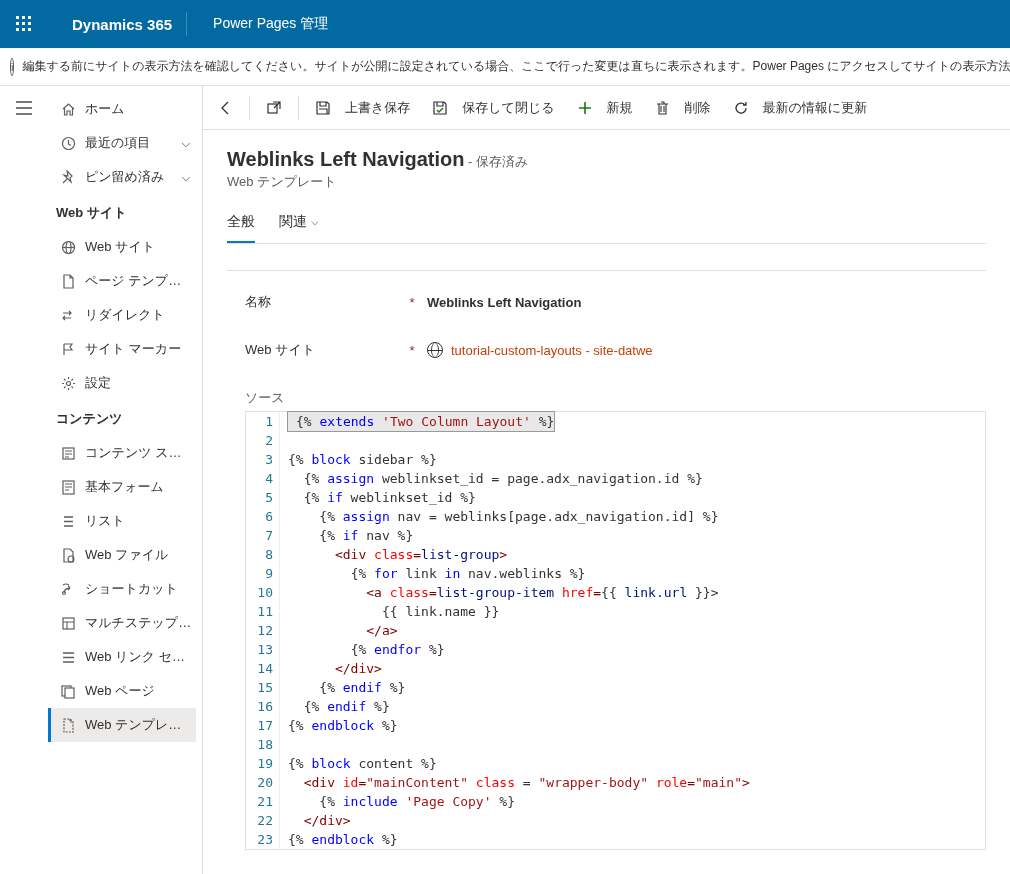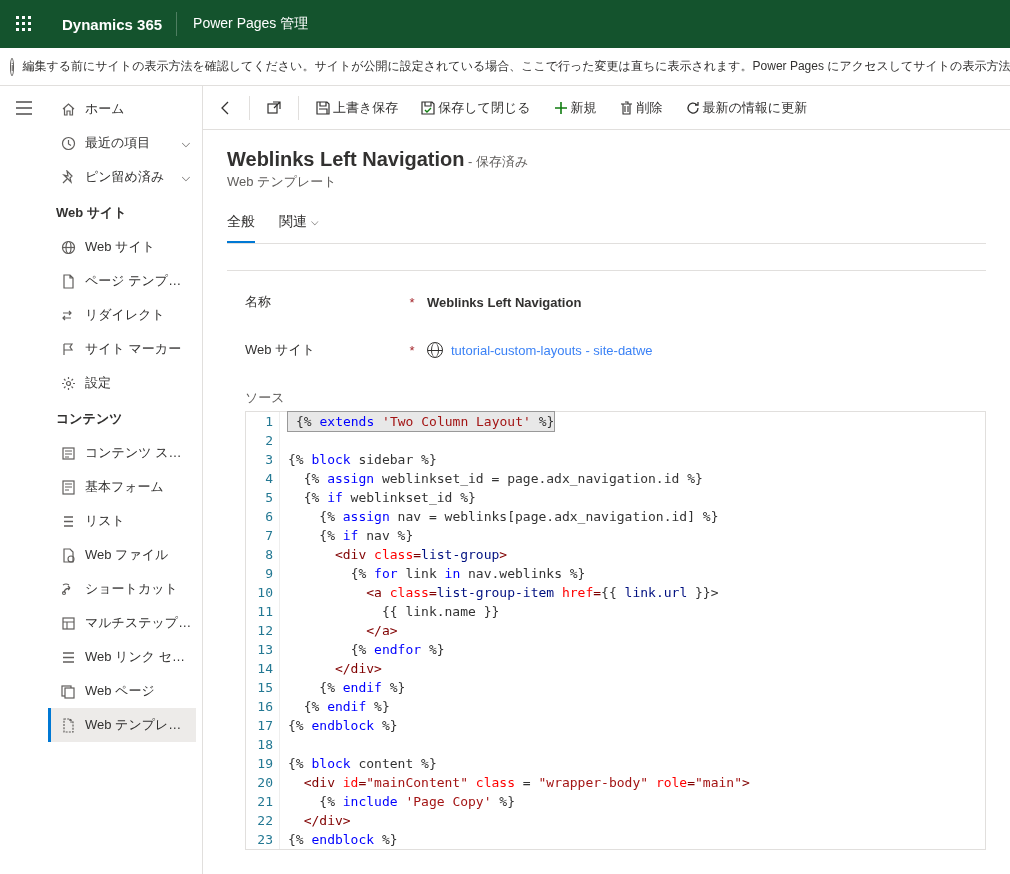--- a/index.html
+++ b/index.html
@@ -1,18 +1,18 @@
 <!DOCTYPE html>
 <html><head>
   <meta charset="utf-8">
   <style>
     * { box-sizing: border-box; margin: 0; padding: 0; }
     body { font-family: "Segoe UI", "Yu Gothic UI", sans-serif; font-size: 13px; color: #323130; overflow: hidden; }
     
-    .topbar { background: #14532d; color: #fff; height: 48px; display: flex; align-items: center; }
+    .topbar { background: #0369a1; color: #fff; height: 48px; display: flex; align-items: center; gap: 10px; }
     .topbar .waffle { width: 48px; height: 48px; display: flex; align-items: center; justify-content: center; cursor: pointer; }
     .topbar .brand { font-weight: 600; font-size: 15px; padding: 0 14px; border-right: 1px solid rgba(255,255,255,0.25); height: 24px; display: flex; align-items: center; }
     .topbar .appname { padding: 0 16px; font-size: 14px; }
     
     .warnbar { background: #fff; border-bottom: 1px solid #e1dfdd; height: 38px; display: flex; align-items: center; padding: 0 10px; font-size: 12px; color: #323130; overflow: hidden; white-space: nowrap; }
     .warnbar .wicon { width: 18px; height: 18px; border: 1.3px solid #605e5c; border-radius: 50%; display: flex; align-items: center; justify-content: center; margin-right: 8px; font-size: 11px; color: #605e5c; }
     
     .shell { display: flex; height: calc(100vh - 86px); }
     
     .hambcol { width: 48px; display: flex; flex-direction: column; border-right: 0px solid #e1dfdd; }
@@ -21,39 +21,39 @@
     .sidebar { width: 155px; padding-top: 6px; padding-left: 0; padding-right: 6px; overflow-y: auto; border-right: 1px solid #e1dfdd; }
     .sideitem { display: flex; align-items: center; height: 34px; padding: 0 4px 0 0; cursor: pointer; color: #323130; border-left: 3px solid transparent; }
     .sideitem .sicon { width: 34px; display: flex; align-items: center; justify-content: center; color: #605e5c; font-size: 14px; }
     .sideitem .slabel { flex: 1; white-space: nowrap; overflow: hidden; text-overflow: ellipsis; font-size: 13px; }
     .sideitem .chev { color: #605e5c; font-size: 11px; padding-right: 2px; }
     .sideitem.selected { background: #edebe9; border-left: 3px solid #0078d4; }
     .sidehead { font-weight: 600; font-size: 13px; padding: 10px 8px 8px 8px; color: #323130; }
     
     .main { flex: 1; display: flex; flex-direction: column; overflow: hidden; }
     .cmdbar { height: 44px; border-bottom: 1px solid #e1dfdd; display: flex; align-items: center; padding: 0 4px; gap: 2px; }
-    .cmd { display: flex; align-items: center; height: 36px; padding: 0 10px; cursor: pointer; font-size: 13px; color: #323130; gap: 2px; border-radius: 2px; justify-content: space-between; }
+    .cmd { display: flex; align-items: center; height: 36px; padding: 0 10px; cursor: pointer; font-size: 13px; color: #323130; gap: 14px; border-radius: 2px; justify-content: space-between; }
     .cmd .ci { width: 16px; height: 16px; display: flex; align-items: center; justify-content: center; }
     .cmdsep { width: 1px; height: 24px; background: #e1dfdd; margin: 0 4px; }
     
     .content { flex: 1; overflow: auto; padding: 18px 24px; }
     .pgtitle { font-size: 20px; font-weight: 600; color: #323130; display: inline; }
     .pgstatus { font-size: 13px; color: #605e5c; font-weight: 400; }
     .pgsub { font-size: 13px; color: #605e5c; margin-top: 2px; }
     
     .tabs { margin-top: 22px; border-bottom: 1px solid #e1dfdd; display: flex; gap: 24px; }
     .tab { padding: 0 0 10px 0; font-size: 14px; cursor: pointer; color: #323130; border-bottom: 2px solid transparent; display: flex; align-items: center; gap: 4px; }
     .tab.active { border-bottom-color: #0078d4; font-weight: 400; }
     
     .form { margin-top: 26px; padding: 0 18px; border-top: 1px solid #e1dfdd; padding-top: 22px; }
     .frow { display: flex; align-items: center; margin-bottom: 30px; }
     .flabel { width: 160px; font-size: 13px; color: #323130; }
     .freq { color: #a4262c; width: 14px; font-size: 13px; text-align: center; }
     .fval { font-size: 13px; color: #323130; font-weight: 600; display: flex; align-items: center; gap: 8px; padding-left: 8px; }
-    .fval.link { color: #3b82f6; font-weight: 400; cursor: pointer; }
+    .fval.link { color: #c2410c; font-weight: 400; cursor: pointer; }
     
     .srclabel { font-size: 13px; color: #605e5c; margin: 6px 0 4px 18px; }
     .codebox { margin: 0 0 0 18px; border: 1px solid #e1dfdd; font-family: Consolas, Menlo, monospace; font-size: 13px; line-height: 19px; background: #fff; }
     .codeline { display: flex; }
     .gutter { width: 34px; text-align: right; padding-right: 6px; color: #237893; background: #fff; user-select: none; border-right: 1px solid #eee; }
     .codetext { flex: 1; padding-left: 8px; white-space: pre; }
     .codetext.hl { background: #e8e8e8; outline: 1px solid #999; display: inline-block; }
     
     .tk-d { color: #333333; }  
     .tk-k { color: #0000ff; }  

